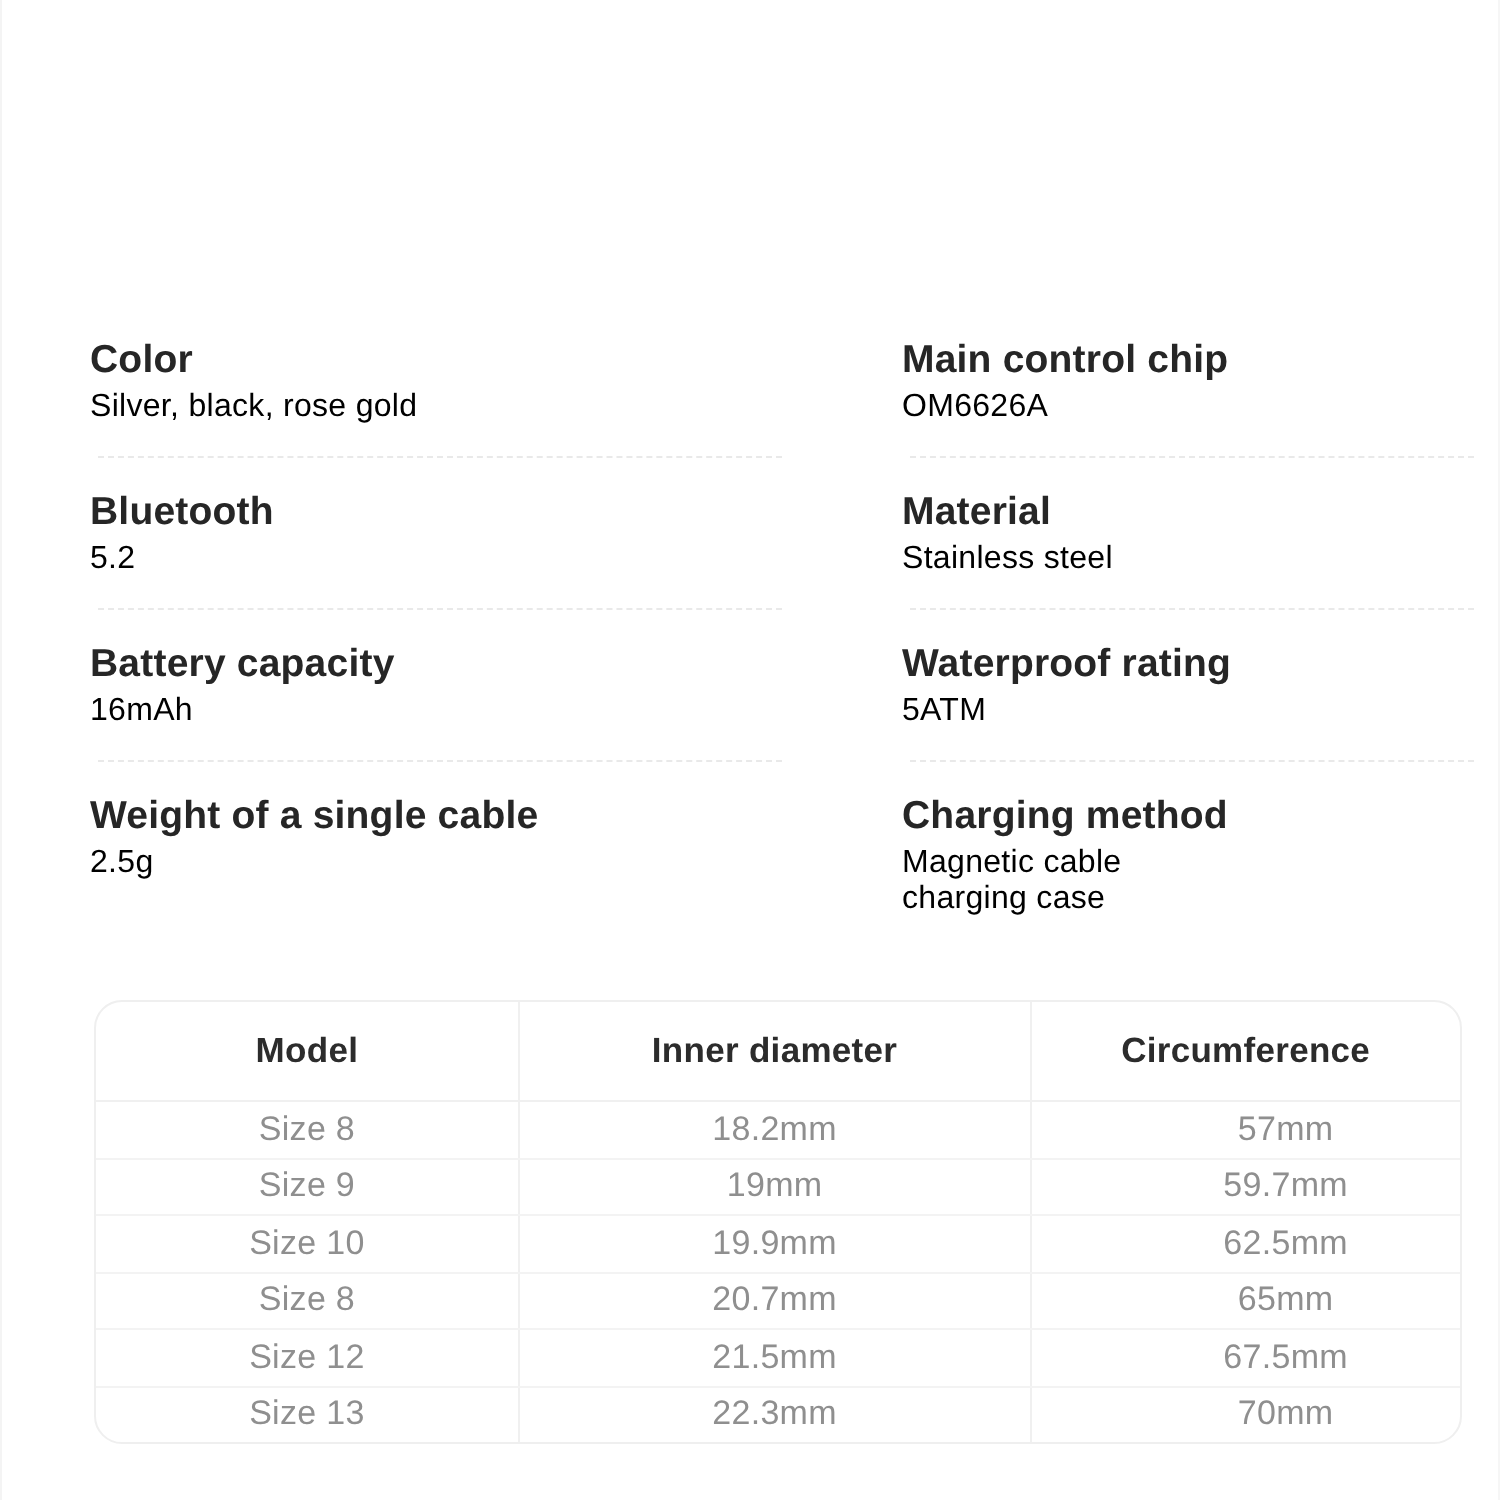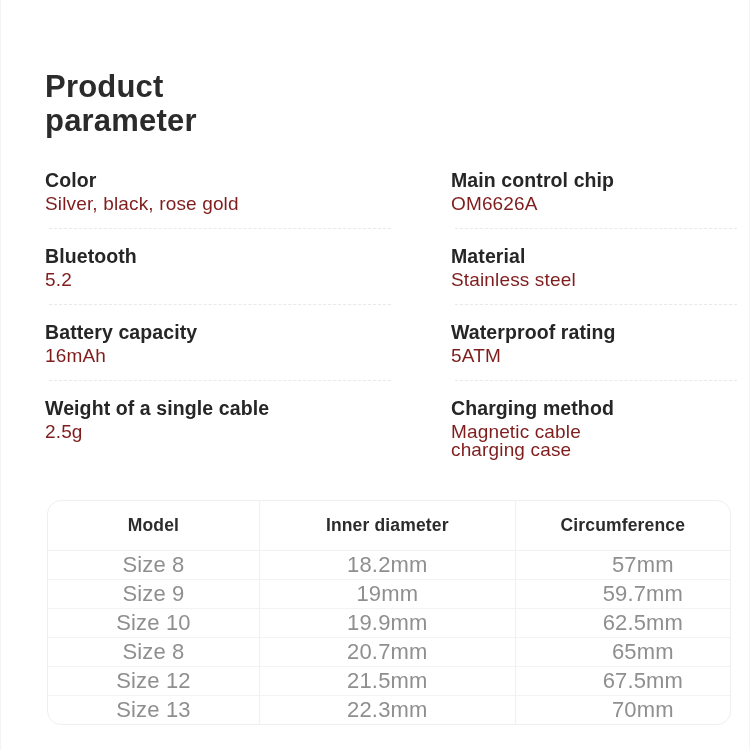--- a/index.html
+++ b/index.html
@@ -72,23 +72,23 @@
 
   .spec-label {
     font-size: 19.5px;
     line-height: 24px;
     font-weight: bold;
     color: #262626;
     letter-spacing: 0.1px;
     margin-bottom: 3px;
   }
   .spec-value {
-    font-size: 19px;
+    font-size: 16px;
     line-height: 18px;
-    color: #7f1d1d;
+    color: #000000;
     letter-spacing: 0.15px;
     white-space: pre-line;
   }
 
   
   .size-table {
     position: absolute;
     left: 46px;
     top: 500px;
     width: 684px;
@@ -113,38 +113,36 @@
     color: #2c2c2c;
     text-align: center;
     height: 47px;
     letter-spacing: 0.15px;
     border-bottom: 1px solid #f0f0f0;
     border-right: 1px solid #f0f0f0;
   }
   .size-table th:last-child { border-right: none; }
 
   .size-table td {
-    font-size: 22px;
+    font-size: 17px;
     color: #8f8f8f;
     text-align: center;
     height: 25.5px;
     letter-spacing: 0.15px;
     border-bottom: 1px solid #f3f3f3;
     border-right: 1px solid #f0f0f0;
   }
   .size-table td:last-child { border-right: none; padding-left: 41px; }
   .size-table tr:last-child td { border-bottom: none; }
 </style>
 </head>
 <body>
 
 <div class="page">
 
-  <div class="page-title">Product
-parameter</div>
 
   <div class="specs">
     <div class="spec-cell col-left divided">
       <div class="spec-label">Color</div>
       <div class="spec-value">Silver, black, rose gold</div>
     </div>
     <div class="spec-cell col-right divided">
       <div class="spec-label">Main control chip</div>
       <div class="spec-value">OM6626A</div>
     </div>

